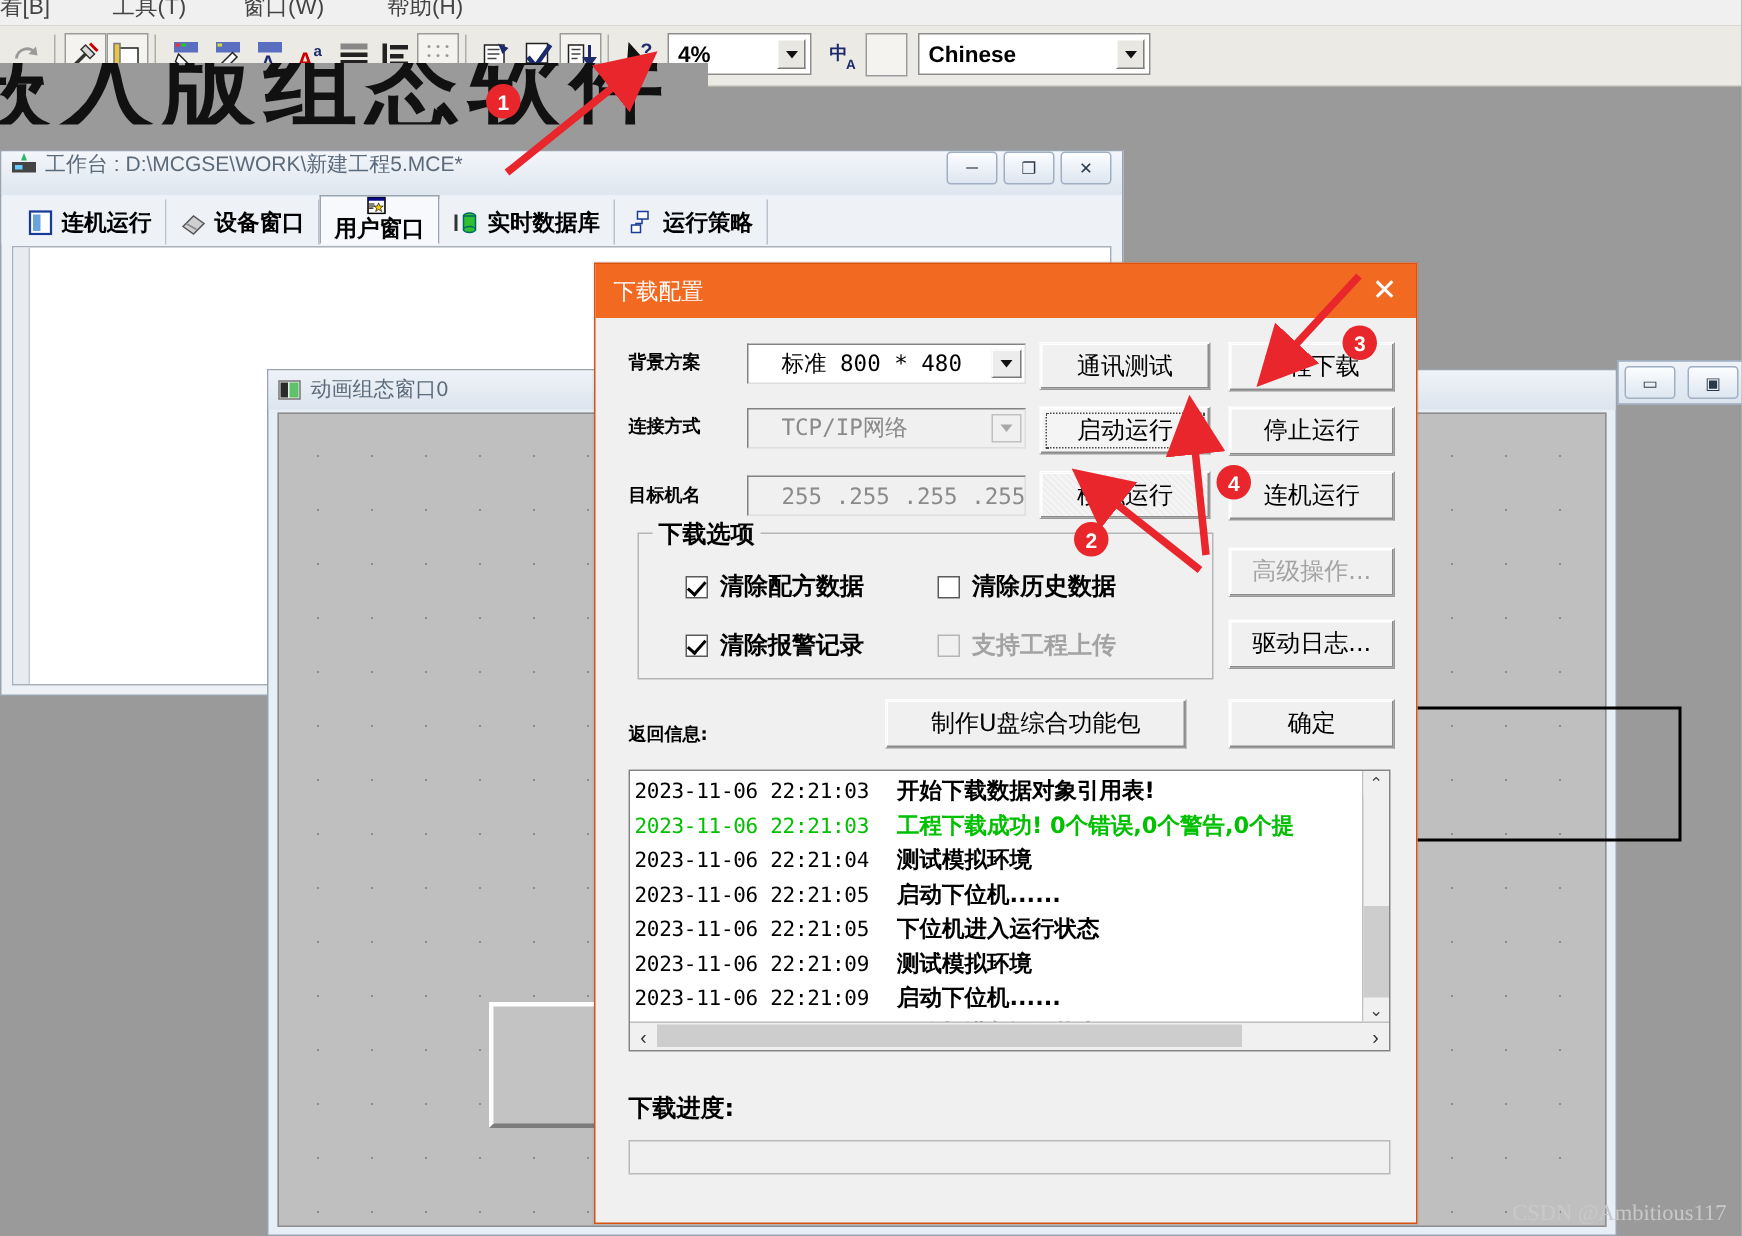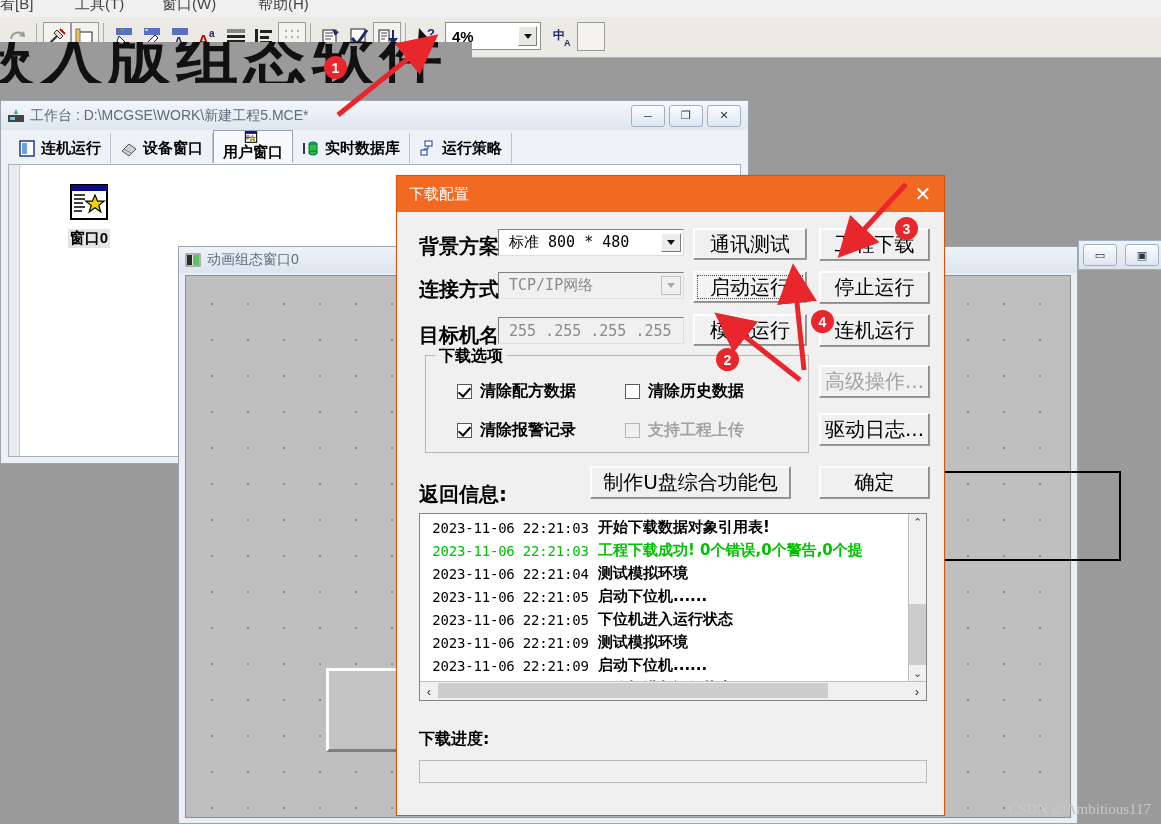--- a/index.html
+++ b/index.html
@@ -55,21 +55,21 @@
     left:-10px;top:42px;width:480px;height:55px;overflow:hidden;
     color:#111;font-size:62px;font-weight:bold;letter-spacing:6px;line-height:58px;
     font-family:"DejaVu Sans",sans-serif;white-space:nowrap;
   }
   #bannerbox{left:0;top:42px;width:472px;height:56px;background:#9a9a9a;overflow:hidden;}
 
   
   #workbench{left:0;top:100px;width:749px;height:364px;background:#eef2f7;
     border:1px solid #9aa4b0;box-sizing:border-box;}
   #wb-title{position:absolute;left:0;top:0;width:747px;height:29px;
-    background:linear-gradient(#f3f6fa,#dee6ef);display:flex;align-items:center;}
+    background:linear-gradient(#f3f6fa,#dee6ef);display:flex;align-items:flex-start;}
   #wb-title .ico{width:18px;height:16px;margin-left:6px;margin-right:5px;}
   #wb-title .txt{font-size:14px;color:#5b6b7c;white-space:nowrap;}
   .wbtn{width:32px;height:20px;border:1px solid #9fb0c4;border-radius:3px;
     background:linear-gradient(#fcfdff,#dde6f0);margin-right:4px;
     display:flex;align-items:center;justify-content:center;font-size:11px;color:#2b3a4a;}
   #wb-tabs{position:absolute;left:0;top:30px;width:747px;height:32px;
     background:#eef2f7;display:flex;align-items:flex-end;}
   .wtab{height:30px;margin-right:0;padding:0 9px;display:flex;align-items:center;
     font-size:15px;font-weight:bold;color:#000;white-space:nowrap;
     border-right:1px solid #b9c2cc;background:#eef2f7;}
@@ -113,40 +113,40 @@
   #dlg{left:396px;top:175px;width:549px;height:641px;
     background:#f0f0f0;border:1px solid #d7530f;box-sizing:border-box;
     box-shadow:0 0 0 1px rgba(0,0,0,.05);}
   #dlg-title{position:absolute;left:0;top:0;width:547px;height:36px;background:#f26a21;
     display:flex;align-items:center;}
   #dlg-title .t{font-size:15px;color:#fff;margin-left:12px;}
   #dlg-close{position:absolute;right:10px;top:7px;width:22px;height:22px;
     display:flex;align-items:center;justify-content:center;color:#fff;font-size:20px;
     line-height:20px;}
 
-  .fld-label{position:absolute;font-size:20px;color:#000;font-weight:bold;
+  .fld-label{position:absolute;font-size:12px;color:#000;font-weight:bold;
     font-family:"DejaVu Sans",sans-serif;white-space:nowrap;}
   .tbox{position:absolute;background:#fff;box-sizing:border-box;
     border:1px solid #828282;border-right-color:#dedede;border-bottom-color:#dedede;
     display:flex;align-items:center;font-size:15px;
     font-family:"DejaVu Sans Mono","Liberation Mono",monospace;}
   .tbox.dis{background:#f0f0f0;color:#8a8a8a;}
-  .tbox .v{padding-left:10px;white-space:nowrap;text-align:right;}
+  .tbox .v{padding-left:22px;white-space:nowrap;text-align:right;}
   .tbox .arrow{width:20px;height:19px;margin-left:auto;margin-right:2px;
     background:#ececec;border:1px solid #7a7a7a;border-top-color:#fcfcfc;
     border-left-color:#fcfcfc;display:flex;align-items:center;justify-content:center;
     box-sizing:border-box;}
   .tbox.dis .arrow{border-color:#c0c0c0;background:#f0f0f0;}
   .tbox.dis .caret{border-top-color:#a8a8a8;}
 
   .dbtn{position:absolute;background:#f0f0f0;box-sizing:border-box;
     border:1px solid #9a9a9a;border-top-color:#fdfdfd;border-left-color:#fdfdfd;
     box-shadow:inset -1px -1px 0 #8b8b8b, inset 1px 1px 0 #fff;
     display:flex;align-items:center;justify-content:center;
-    font-size:20px;color:#000;font-family:"DejaVu Sans",sans-serif;white-space:nowrap;}
+    font-size:16px;color:#000;font-family:"DejaVu Sans",sans-serif;white-space:nowrap;}
   .dbtn.dis{color:#a3a3a3;}
   .dbtn.focus{background:#f4f4f4;}
   .dbtn.focus .inner{border:1px dotted #4a4a4a;width:calc(100% - 8px);height:calc(100% - 8px);
     display:flex;align-items:center;justify-content:center;}
   .dbtn.hover{background:repeating-linear-gradient(45deg,#f4f4f4,#f4f4f4 2px,#ececec 2px,#ececec 3px);}
 
   
   #grp{position:absolute;left:28px;top:179px;width:384px;height:98px;
     border:1px solid #b6b6b6;box-sizing:border-box;}
   #grp-label{position:absolute;left:38px;top:170px;background:#f0f0f0;padding:0 4px;
@@ -156,21 +156,21 @@
   .cbox{width:15px;height:15px;border:1px solid #5a5a5a;background:#fff;
     margin-right:8px;box-sizing:border-box;position:relative;flex:none;}
   .cbox.dis{border-color:#b5b5b5;background:#f0f0f0;}
   .cbox.on:after{content:"";position:absolute;left:3px;top:0px;width:5px;height:10px;
     border:solid #000;border-width:0 2px 2px 0;transform:rotate(42deg);}
   .cbrow.dis{color:#a3a3a3;}
 
   
   #loglist{position:absolute;left:22px;top:337px;width:508px;height:188px;
     background:#fff;border:1px solid #848484;box-sizing:border-box;overflow:hidden;}
-  #logrows{position:absolute;left:3px;top:2px;width:486px;text-align:center;}
+  #logrows{position:absolute;left:3px;top:2px;width:486px;}
   .logrow{height:23px;display:flex;align-items:center;font-size:14px;
     font-family:"DejaVu Sans Mono","Liberation Mono",monospace;white-space:nowrap;
     color:#000;}
   .logrow .ts{width:175px;flex:none;letter-spacing:-0.2px;}
   .logrow .msg{font-family:"DejaVu Sans",sans-serif;font-size:15px;font-weight:bold;}
   .logrow.ok{color:#00c000;}
   #vsb{position:absolute;right:0;top:0;width:17px;height:168px;background:#f0f0f0;
     border-left:1px solid #c0c0c0;}
   .sbbtn{width:17px;height:17px;display:flex;align-items:center;justify-content:center;
     font-size:11px;color:#444;background:#f0f0f0;}
@@ -319,20 +319,26 @@
         <i class="caret"></i>
       </div>
   </div>
   <div class="tbtn" style="left:549px">
     <svg class="ticon" viewBox="0 0 22 22">
         <text x="1" y="13" font-size="12" font-weight="bold" fill="#1c2a6b">中</text>
         <text x="12" y="20" font-size="9" font-weight="bold" fill="#1c2a6b">A</text>
       </svg>
   </div>
   <div class="tbtn" style="left:577px;border:1px solid #9b9b9b;background:#f4f3ef"></div>
+  <div class="combo" style="left:612px;width:155px">
+    <div class="cval">Chinese</div>
+    <div class="carrow">
+        <i class="caret"></i>
+      </div>
+  </div>
 </div>
 
 <div id="bannerbox" class="abs">
   <div id="banner" class="abs" style="left:-28px;top:-14px">嵌入版组态软件</div>
 </div>
 
 <div id="stray" class="abs">
   <div class="wbtn" style="margin:0">▭</div>
   <div class="wbtn" style="margin:0">▣</div>
 </div>
@@ -391,29 +397,20 @@
           <rect x="6" y="1" width="7" height="5" fill="#fff" stroke="#1a3a9a"></rect>
           <rect x="2" y="10" width="6" height="5" fill="#fff" stroke="#1a3a9a"></rect>
           <path d="M9 6v3H5v1" stroke="#1a3a9a" fill="none"></path>
         </svg>
       <span>运行策略</span>
     </div>
   </div>
 
   <div id="wb-body">
     <div id="wb-scroll"></div>
-    <div id="winicon">
-      <svg class="sq" viewBox="0 0 40 38">
-        <rect x="2" y="2" width="36" height="34" fill="#fff" stroke="#000" stroke-width="2"></rect>
-        <rect x="2" y="2" width="36" height="6" fill="#0a0a8a"></rect>
-        <path d="M26 12l2.6 6.2h6.6l-5.4 4.2 2 6.6-5.8-4.2-5.8 4.2 2-6.6-5.4-4.2h6.6z" fill="#f5d000" stroke="#000" stroke-width="1.2"></path>
-        <path d="M5 12h11M5 16h11M5 20h9M5 24h11M5 28h8" stroke="#000" stroke-width="1.6"></path>
-      </svg>
-      <div class="lbl">窗口0</div>
-    </div>
   </div>
 </div>
 
 <div id="anim" class="abs">
   <div id="anim-title">
     <svg class="ico" viewBox="0 0 16 14">
       <rect x="1" y="1" width="14" height="12" fill="#eee" stroke="#777"></rect>
       <rect x="2" y="2" width="5" height="10" fill="#2a2a2a"></rect>
         <rect x="8" y="2" width="6" height="10" fill="#5ec26a"></rect>
       </svg>

